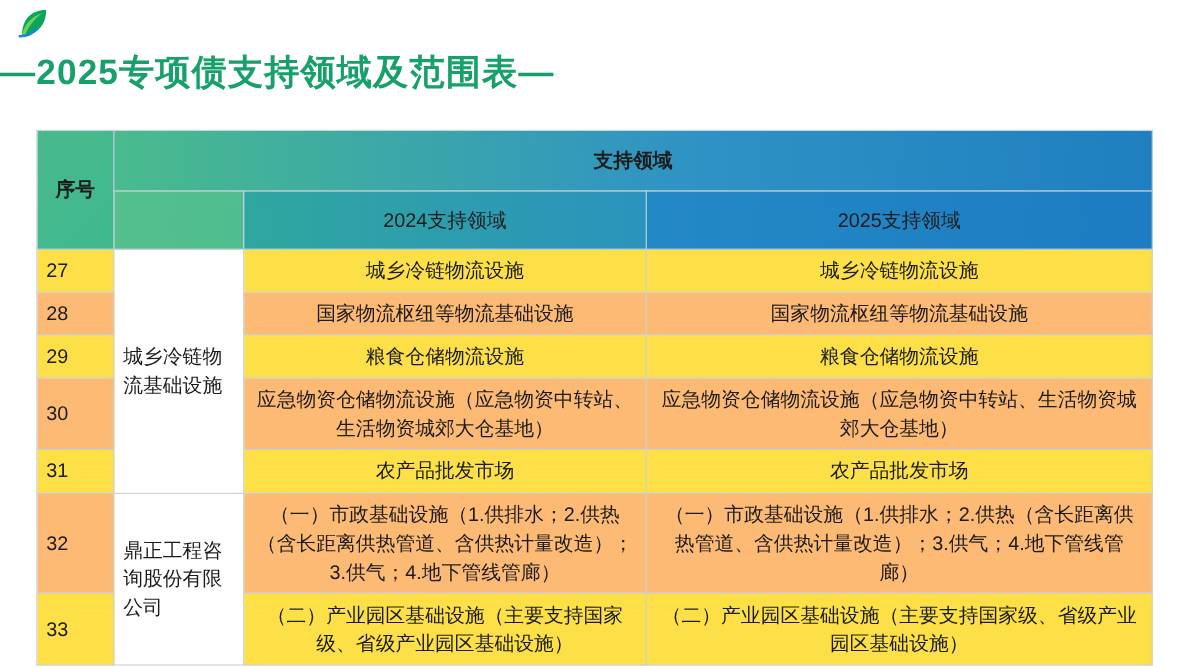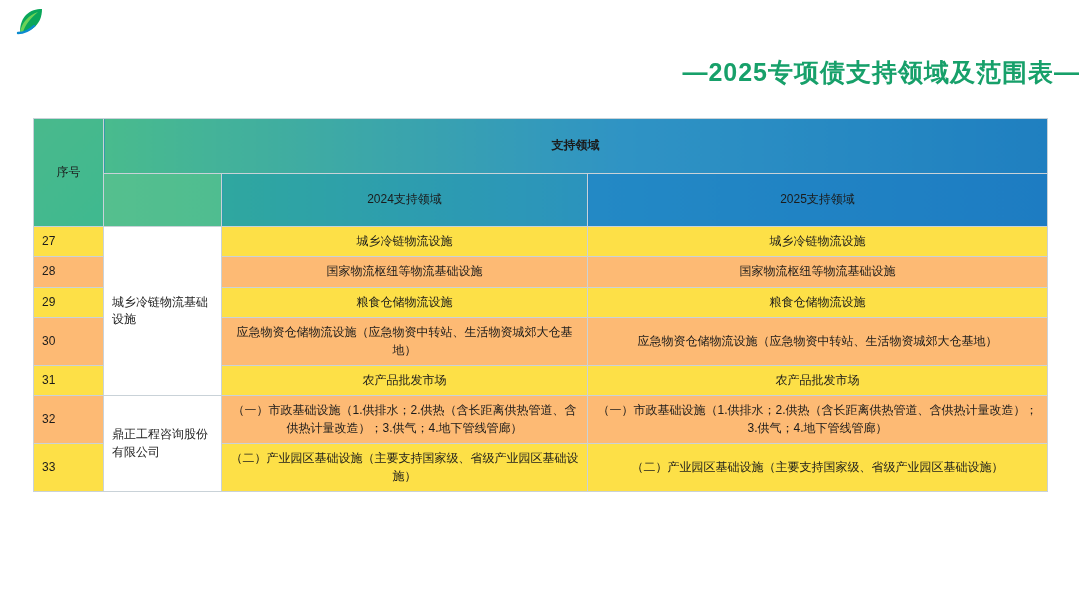--- a/index.html
+++ b/index.html
@@ -45,56 +45,56 @@
   .logo-en {
     font-size: 8.5px;
     color: #2a3a6b;
     letter-spacing: 0.2px;
     margin-top: 2px;
   }
 
   
   .doc-title {
     position: absolute;
-    top: 56px;
+    top: 44px;
     left: 0;
     width: 100%;
-    text-align: right;
-    font-size: 25px;
+    text-align: left;
+    font-size: 32px;
     font-weight: bold;
     color: #17a06a;
     letter-spacing: 1px;
   }
 
   
   .table-wrap {
     position: absolute;
     top: 118px;
     left: 33px;
     width: 1014px;
   }
   table.main {
     border-collapse: collapse;
     width: 100%;
     table-layout: fixed;
   }
   table.main td, table.main th {
     border: 1px solid #c9d2d8;
     padding: 6px 8px;
-    font-size: 12px;
+    font-size: 18px;
     color: #1b1b1b;
     vertical-align: middle;
     line-height: 1.45;
   }
   
   .hdr-seq {
     background: linear-gradient(135deg, #49b98c 0%, #3fb98f 100%);
     color: #ffffff;
     font-size: 19px;
-    font-weight: normal;
+    font-weight: bold;
     width: 70px;
     border-color: #c9d2d8;
   }
   .hdr-top {
     background: linear-gradient(90deg, #49bb8d 0%, #2f93c4 55%, #1f7fc0 100%);
     color: #ffffff;
     font-size: 19px;
     font-weight: bold;
     height: 42px;
   }

